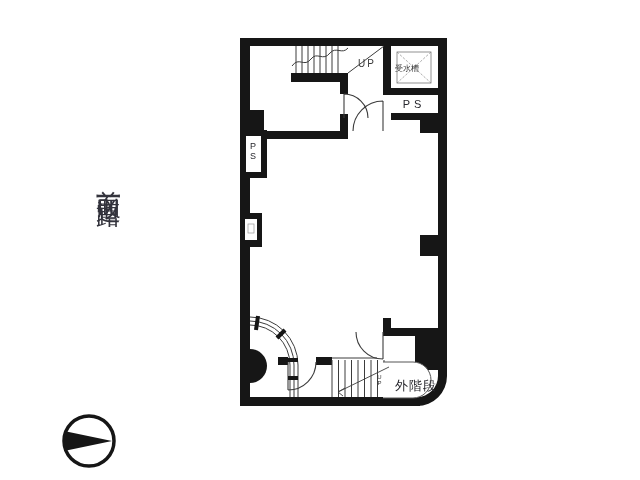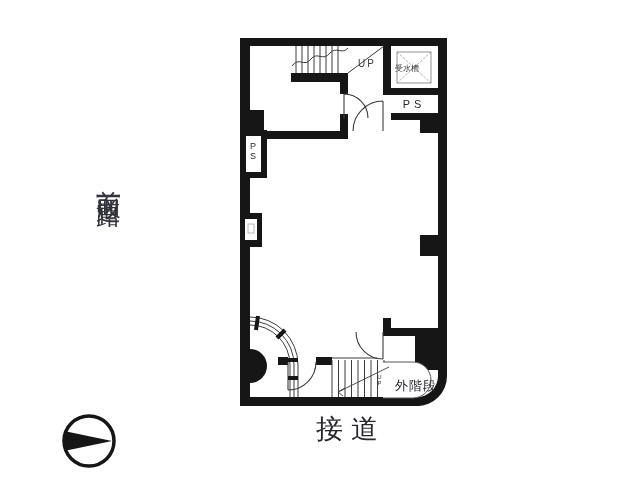--- a/index.html
+++ b/index.html
@@ -108,21 +108,20 @@
     </g>
 
     <g>
       <circle cx="89" cy="441" r="25" fill="none" stroke="#161616" stroke-width="3.5"></circle>
       <polygon points="64,431 64,451 112,441" fill="#161616"></polygon>
     </g>
   </svg>
 
   <div class="lbl lbl-vert" style="left:92px;top:171px;">前面道路</div>
 
-  <div class="lbl lbl-road" style="left:316px;top:411px;">接道</div>
 
   <div class="lbl lbl-up" style="left:358px;top:58px;">UP</div>
 
   <div class="lbl lbl-tank" style="left:395px;top:63px;">受水槽</div>
 
   <div class="lbl lbl-ps-top" style="left:392px;top:98px;">PS</div>
 
   <div class="lbl lbl-ps-left stack" style="left:246px;top:141px;">
     <span>P</span>
     <span>S</span>

